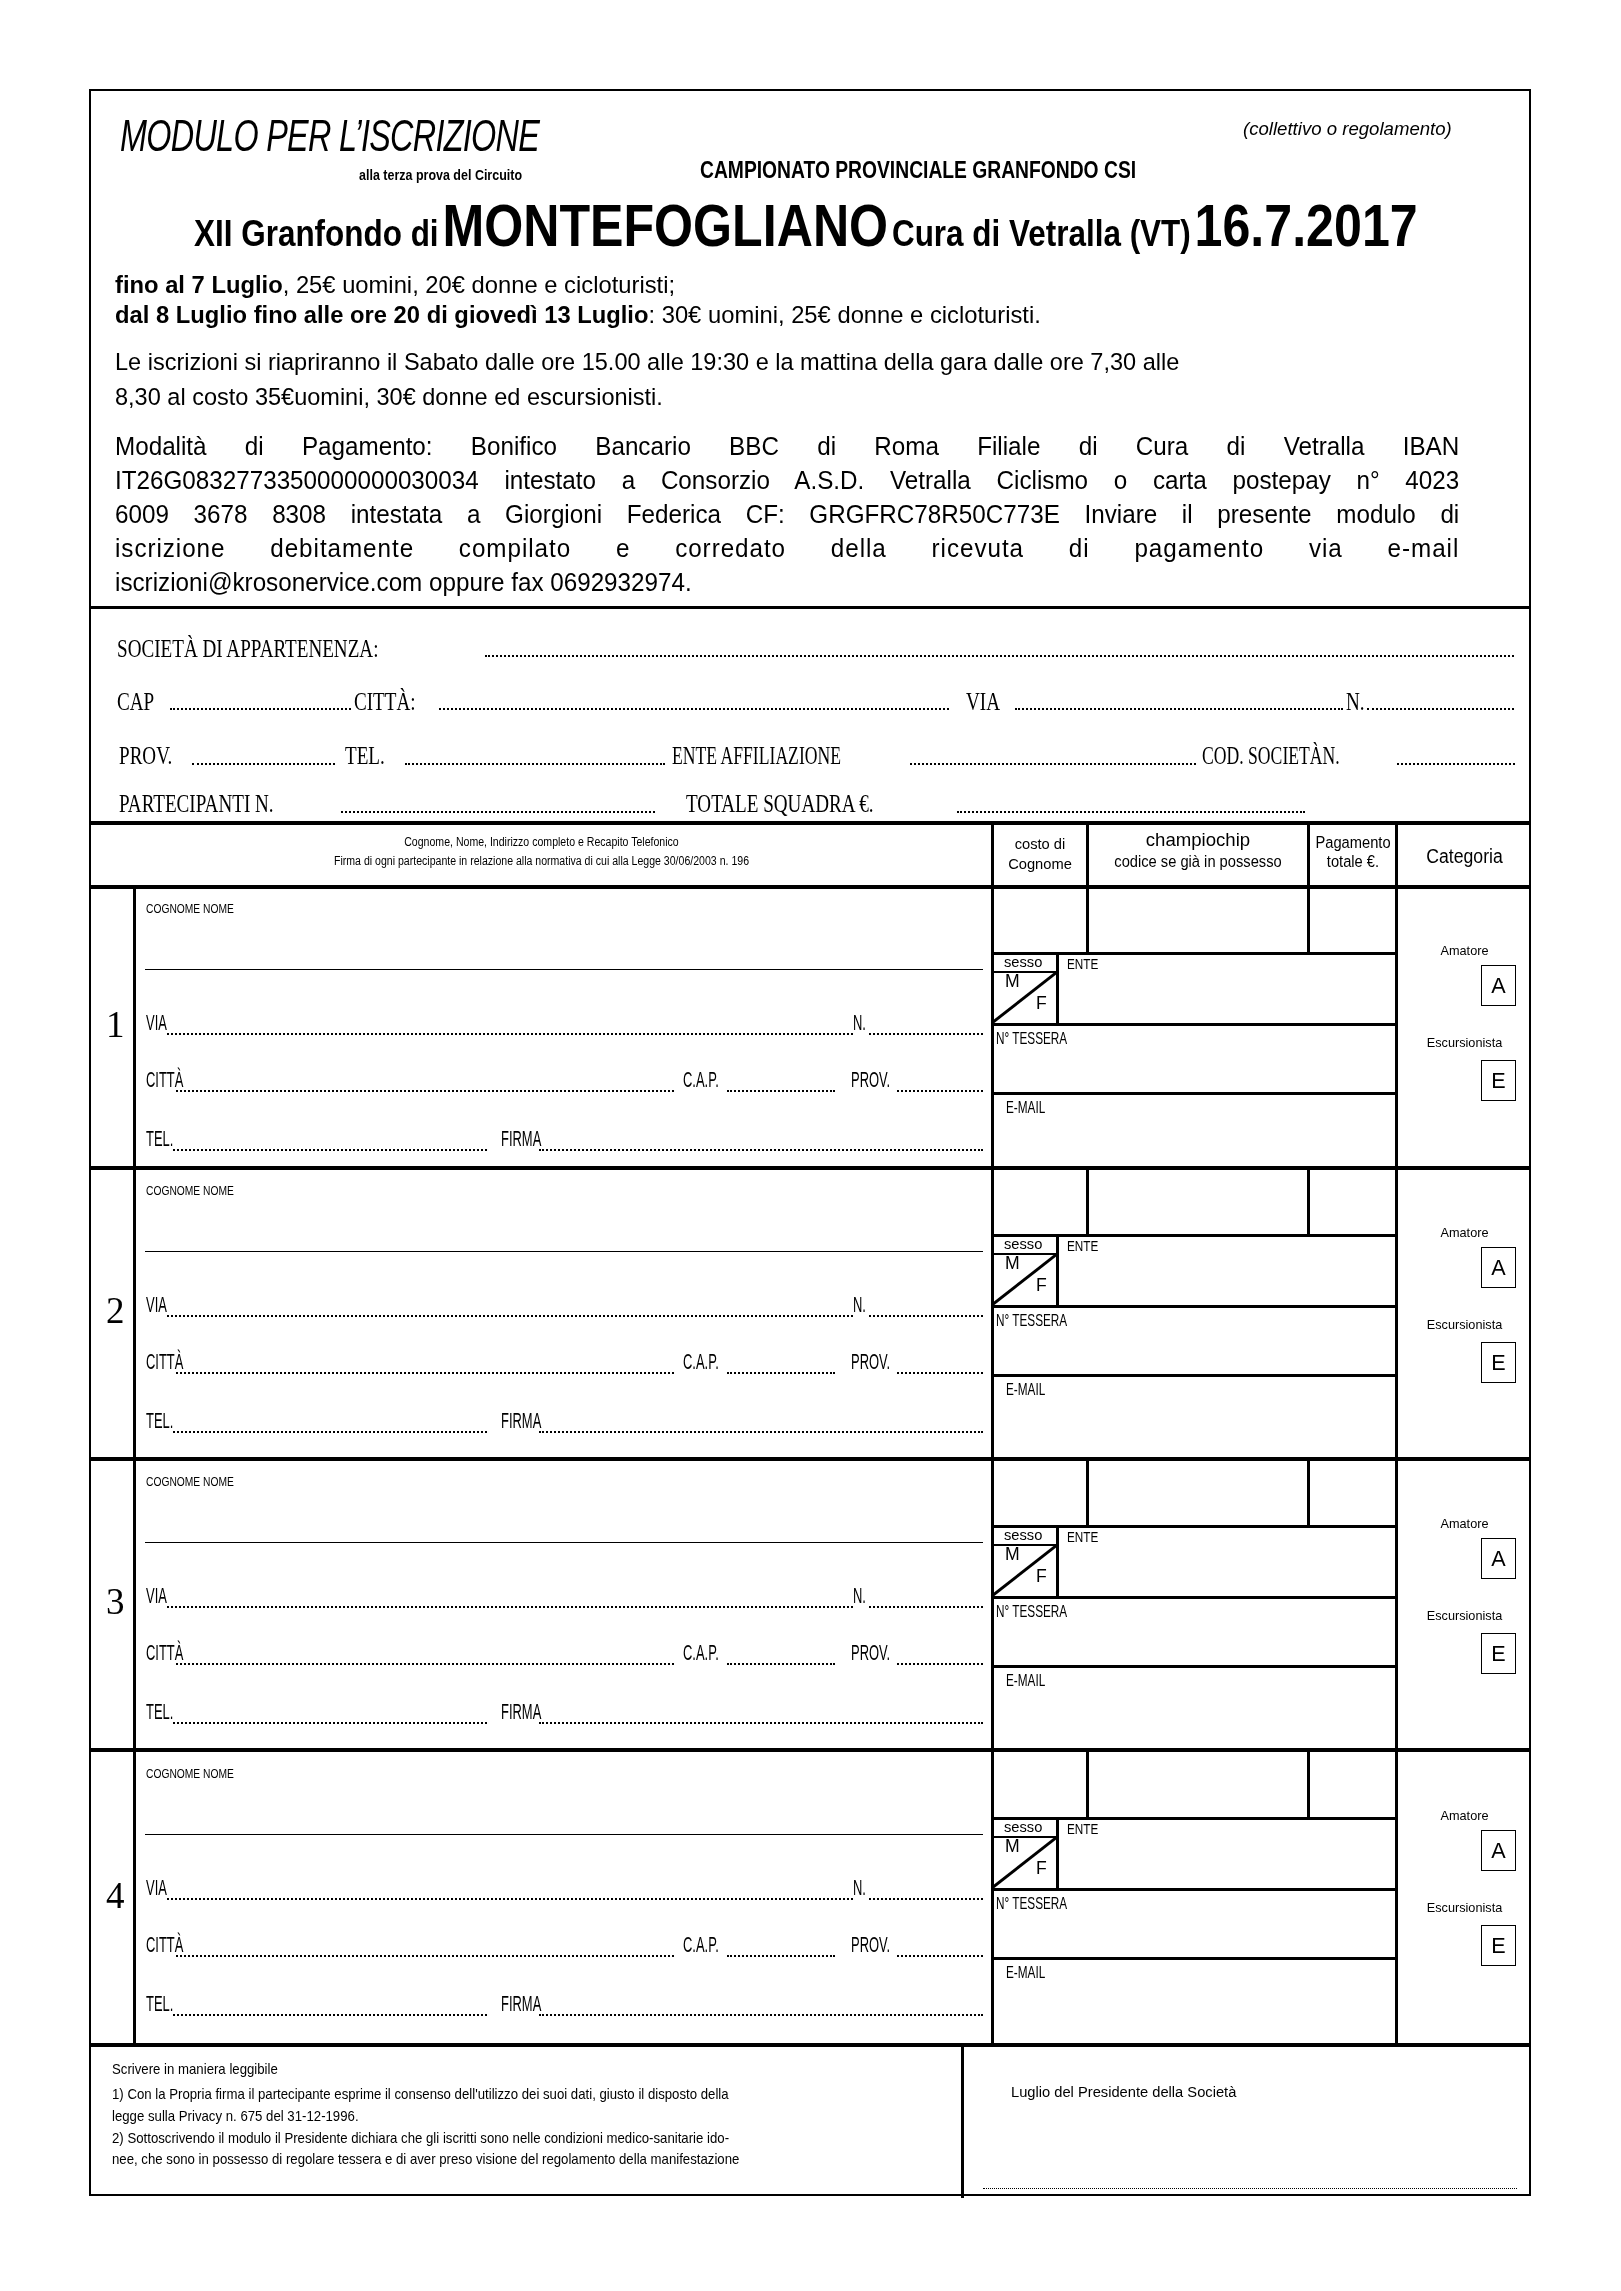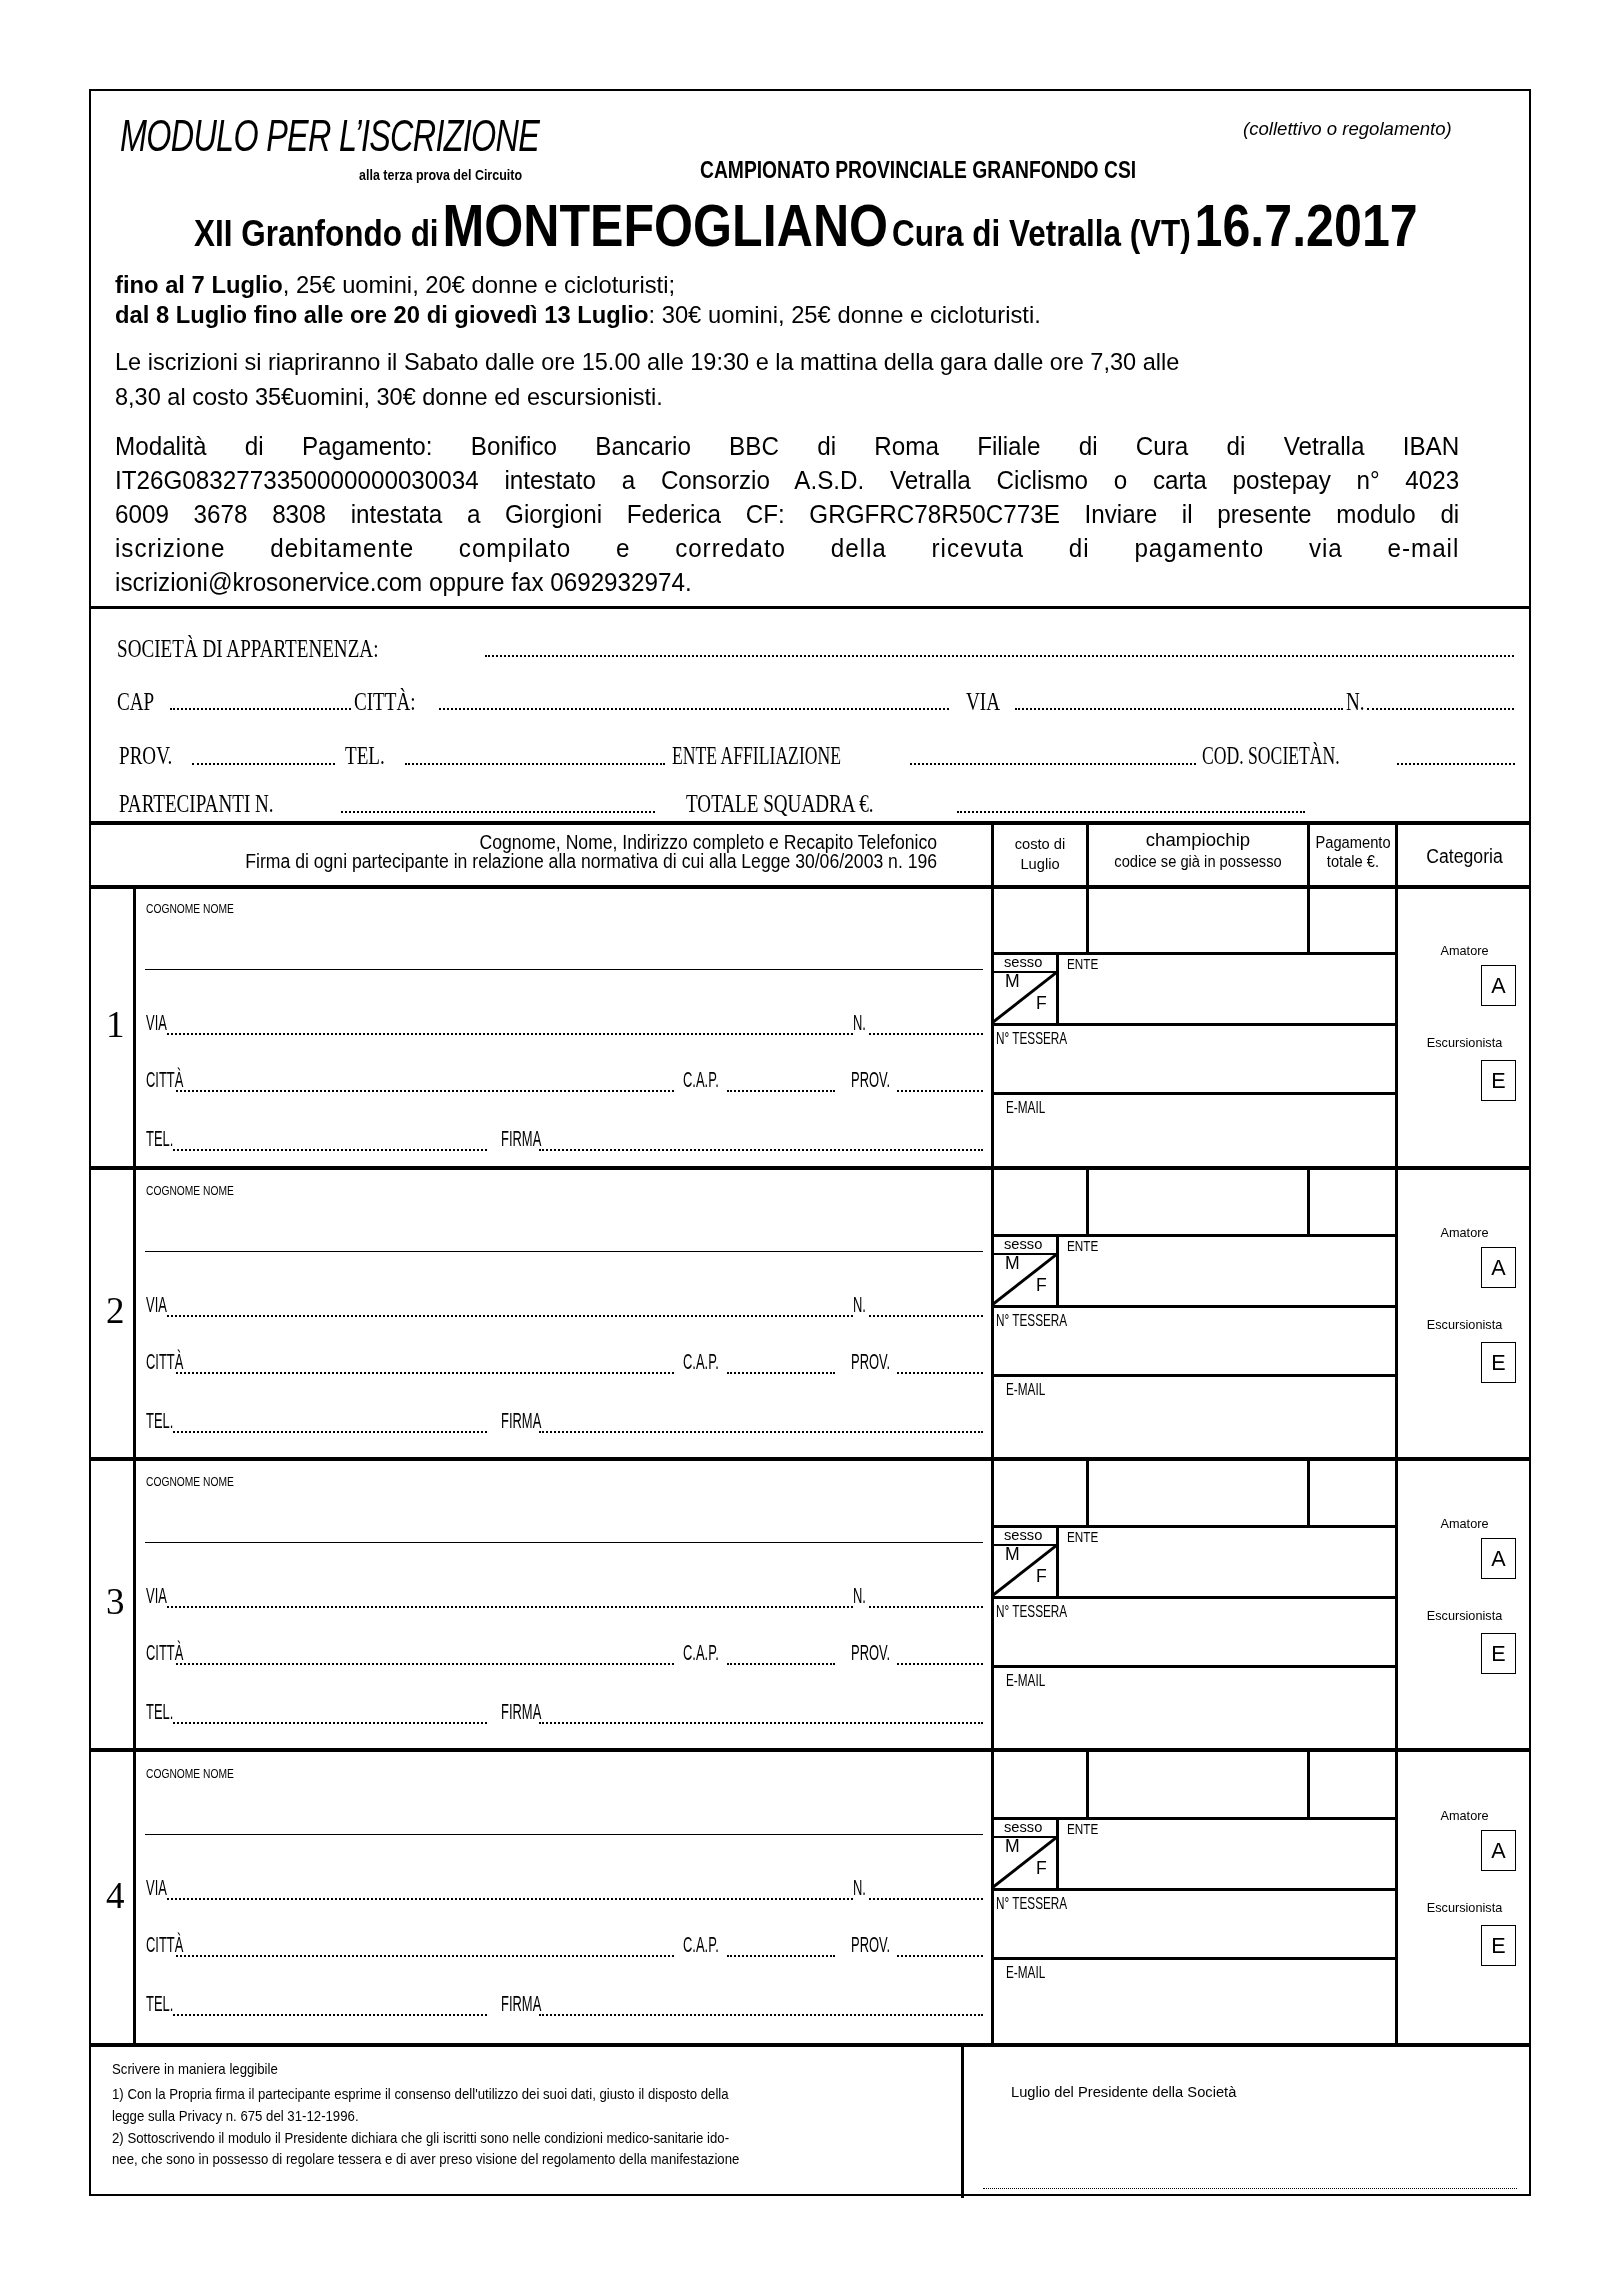--- a/index.html
+++ b/index.html
@@ -78,27 +78,27 @@
   <div class="dotted" style="left:957px; top:811px; width:348px;"></div>
 </div>
 
 <div class="hline" style="left:89px; top:821px; width:1442px; height:3.9px;"></div>
 <div class="hline" style="left:89px; top:885px; width:1442px; height:3.9px;"></div>
 <div class="vline" style="left:991px; top:821px; height:1225px;"></div>
 <div class="vline" style="left:1395px; top:821px; height:1225px;"></div>
 <div class="vline" style="left:1086px; top:821px; height:66px;"></div>
 <div class="vline" style="left:1307px; top:821px; height:66px;"></div>
 
-<div class="abs" style="left:92px; top:833px; width:899px; text-align:right; font-size:20px; line-height:18.6px;">
+<div class="abs" style="left:92px; top:833px; width:899px; text-align:center; font-size:12px; line-height:18.6px;">
   <div style="transform:scaleX(0.88);">Cognome,  Nome,  Indirizzo completo e  Recapito Telefonico</div>
   <div style="transform:scaleX(0.88); white-space:nowrap;">Firma di ogni partecipante in relazione alla normativa di cui alla Legge 30/06/2003 n. 196</div>
 </div>
 <div class="abs" style="left:994px; top:835px; width:92px; text-align:center; font-size:14.7px; line-height:19.6px;">
   <div>costo di</div>
-  <div>Luglio</div>
+  <div>Cognome</div>
 </div>
 <div class="abs" style="left:1089px; top:829px; width:218px; text-align:center; line-height:21.6px;">
   <div style="font-size:18.6px;">champiochip</div>
   <div style="font-size:16.7px; transform:scaleX(0.88);">codice se già in possesso</div>
 </div>
 <div class="abs" style="left:1309px; top:834px; width:88px; text-align:center; font-size:16.7px; line-height:18.6px; white-space:nowrap;">
   <div style="transform:scaleX(0.88);">Pagamento</div>
   <div style="transform:scaleX(0.88);">totale €.</div>
 </div>
 <div class="abs" style="left:1398px; top:845px; width:133px; text-align:center; font-size:19.6px; transform:scaleX(0.9);">Categoria</div>

